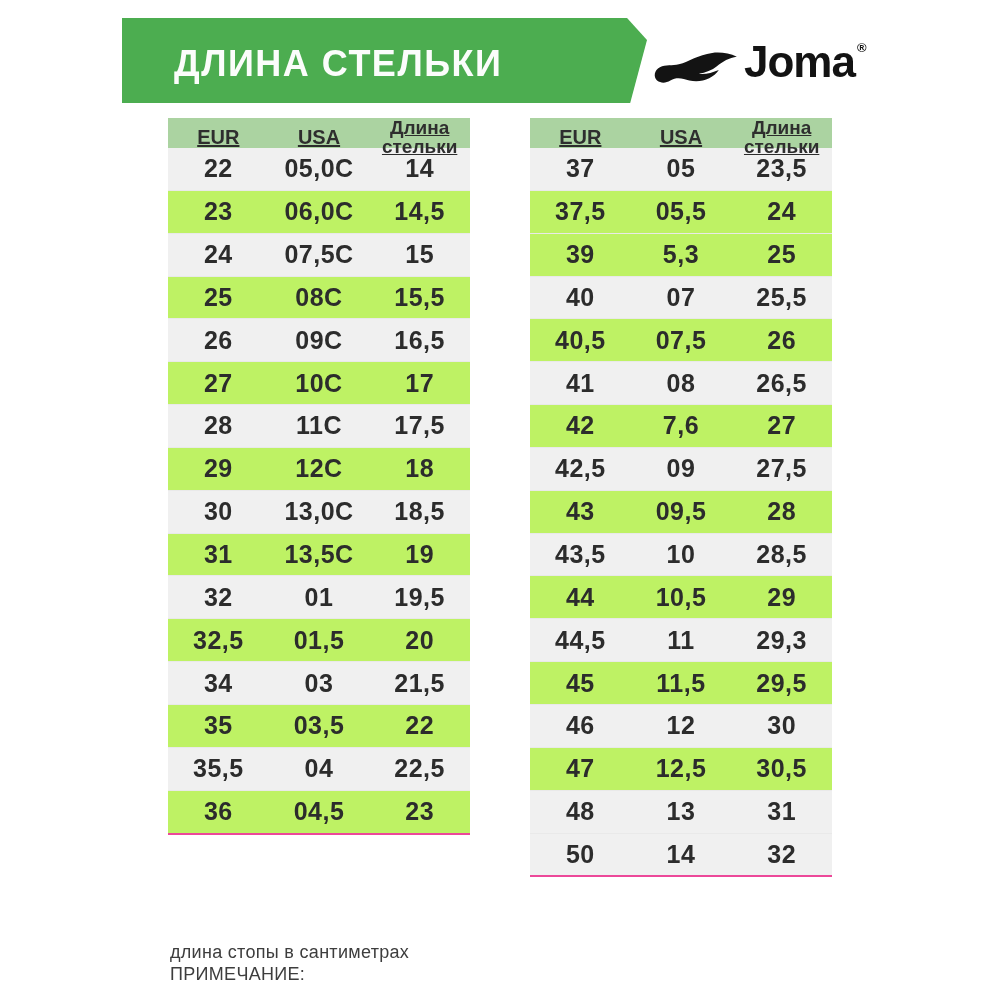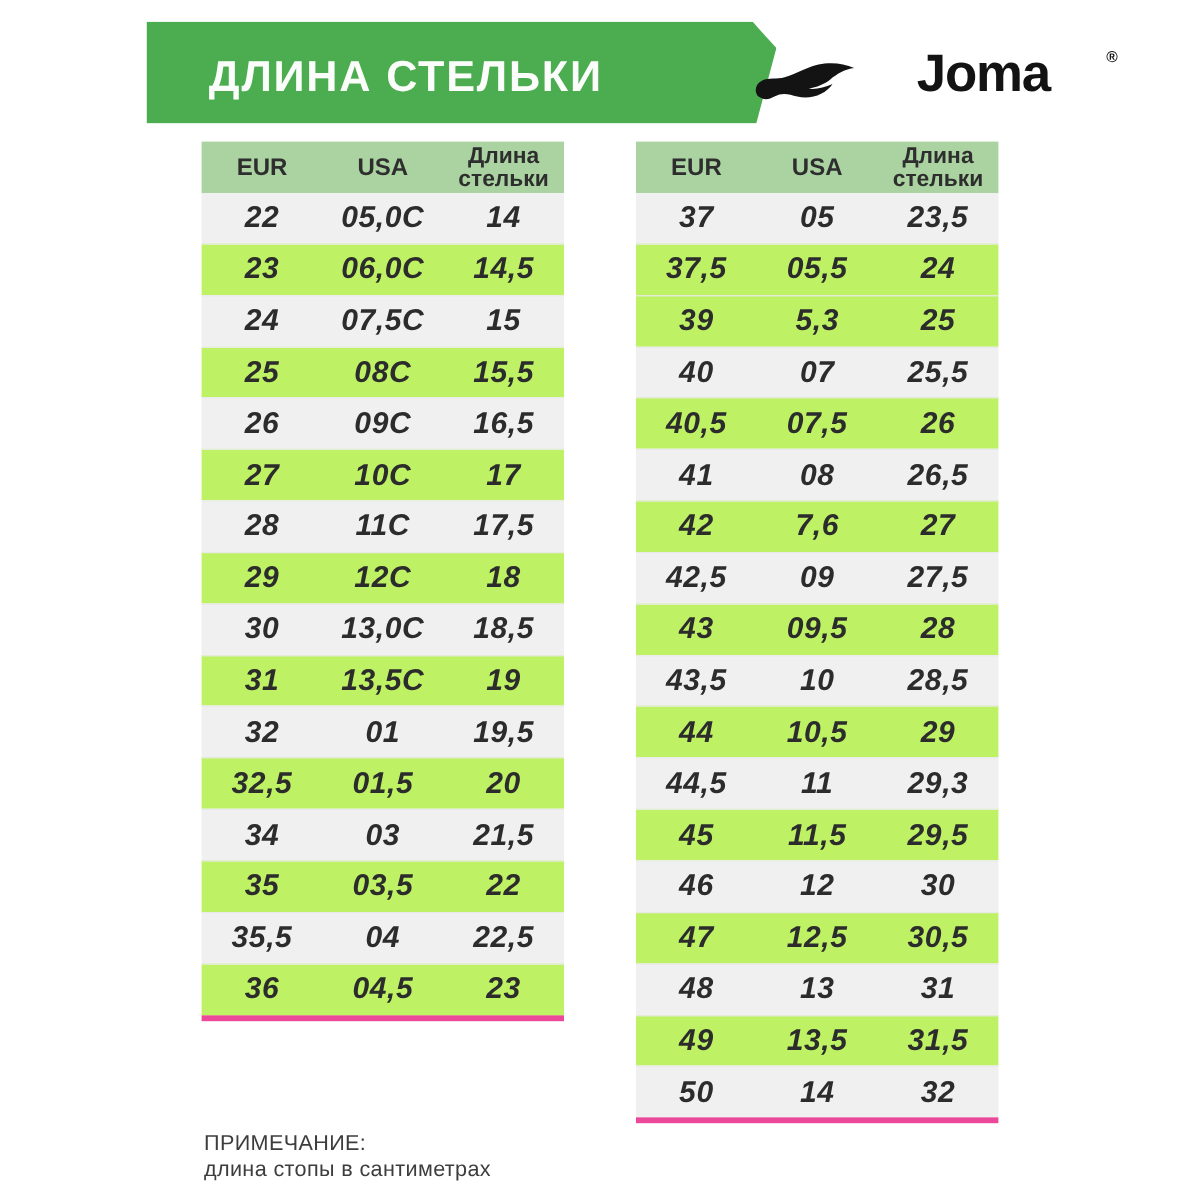--- a/index.html
+++ b/index.html
@@ -13,43 +13,43 @@
     background:#4cad50;
     clip-path:polygon(0 0, 96.2% 0, 100% 26%, 96.8% 100%, 0 100%);
     display:flex;align-items:center;
   }
   .banner-title{
     margin-left:52px;margin-top:6px;
     font-size:36px;font-weight:bold;color:#fbfdfb;letter-spacing:1.5px;
   }
   
   .logo{
-    position:absolute;left:627px;top:42px;height:48px;
-    display:flex;align-items:flex-start;gap:45px;
+    position:absolute;left:652px;top:42px;height:48px;
+    display:flex;align-items:flex-start;
   }
   .logo-swoosh{display:block;margin-top:10px;}
   .logo-text{
     font-size:44px;font-weight:900;color:#131313;letter-spacing:-1px;
     line-height:40px;margin-left:4px;
   }
   .logo-reg{font-size:13px;font-weight:bold;color:#131313;margin-left:2px;margin-top:-2px;}
   
   .size-table{position:absolute;top:118px;width:302px;}
   .size-table.left{left:168px;}
   .size-table.right{left:530px;}
   .thead{
-    height:43px;background:#abd3a1;
+    height:30px;background:#abd3a1;
     display:grid;grid-template-columns:1fr 1fr 1fr;
-    align-items:center;text-align:center;
+    align-items:center;text-align:center;text-decoration:underline;
   }
   .th{
     font-weight:bold;font-size:20px;color:#2e2e2e;line-height:20px;
   }
   .th.wrap{font-size:19px;line-height:19px;padding:0 6px;}
-  .tbody{border-bottom:5px solid #ec4899;font-style:italic;}
+  .tbody{border-bottom:2px solid #ec4899;}
   .tr{
     height:41.85px;
     display:grid;grid-template-columns:1fr 1fr 1fr;
     align-items:center;text-align:center;
     border-top:1px solid #e9e9e9;
   }
   .tr:first-child{border-top:none;}
   .tr.odd{background:#f0f0f0;}
   .tr.even{background:#bef264;}
   .td{font-size:25px;font-weight:bold;color:#2c2c2c;letter-spacing:0.5px;}
@@ -244,29 +244,24 @@
       <div class="tr even">
         <div class="td">47</div>
         <div class="td">12,5</div>
         <div class="td">30,5</div>
       </div>
       <div class="tr odd">
         <div class="td">48</div>
         <div class="td">13</div>
         <div class="td">31</div>
       </div>
-      <div class="tr even">
-        <div class="td">49</div>
-        <div class="td">13,5</div>
-        <div class="td">31,5</div>
-      </div>
       <div class="tr odd">
         <div class="td">50</div>
         <div class="td">14</div>
         <div class="td">32</div>
       </div>
     </div>
 </div>
 
 <div class="note">
+  <div>длина стопы в сантиметрах</div>
   <div>ПРИМЕЧАНИЕ:</div>
-  <div>длина стопы в сантиметрах</div>
 </div>
 
 </body></html>

